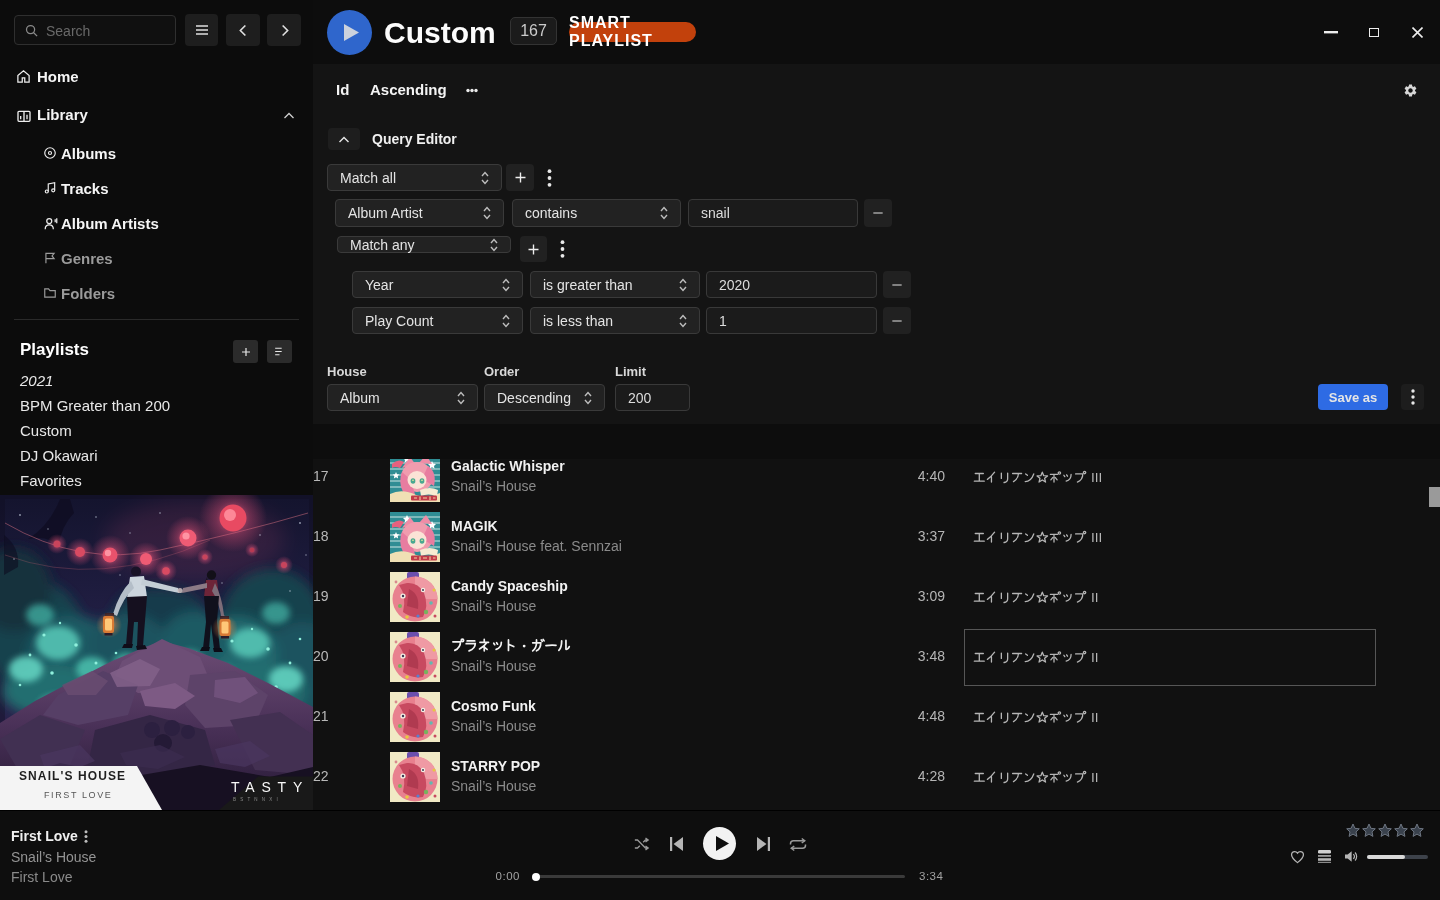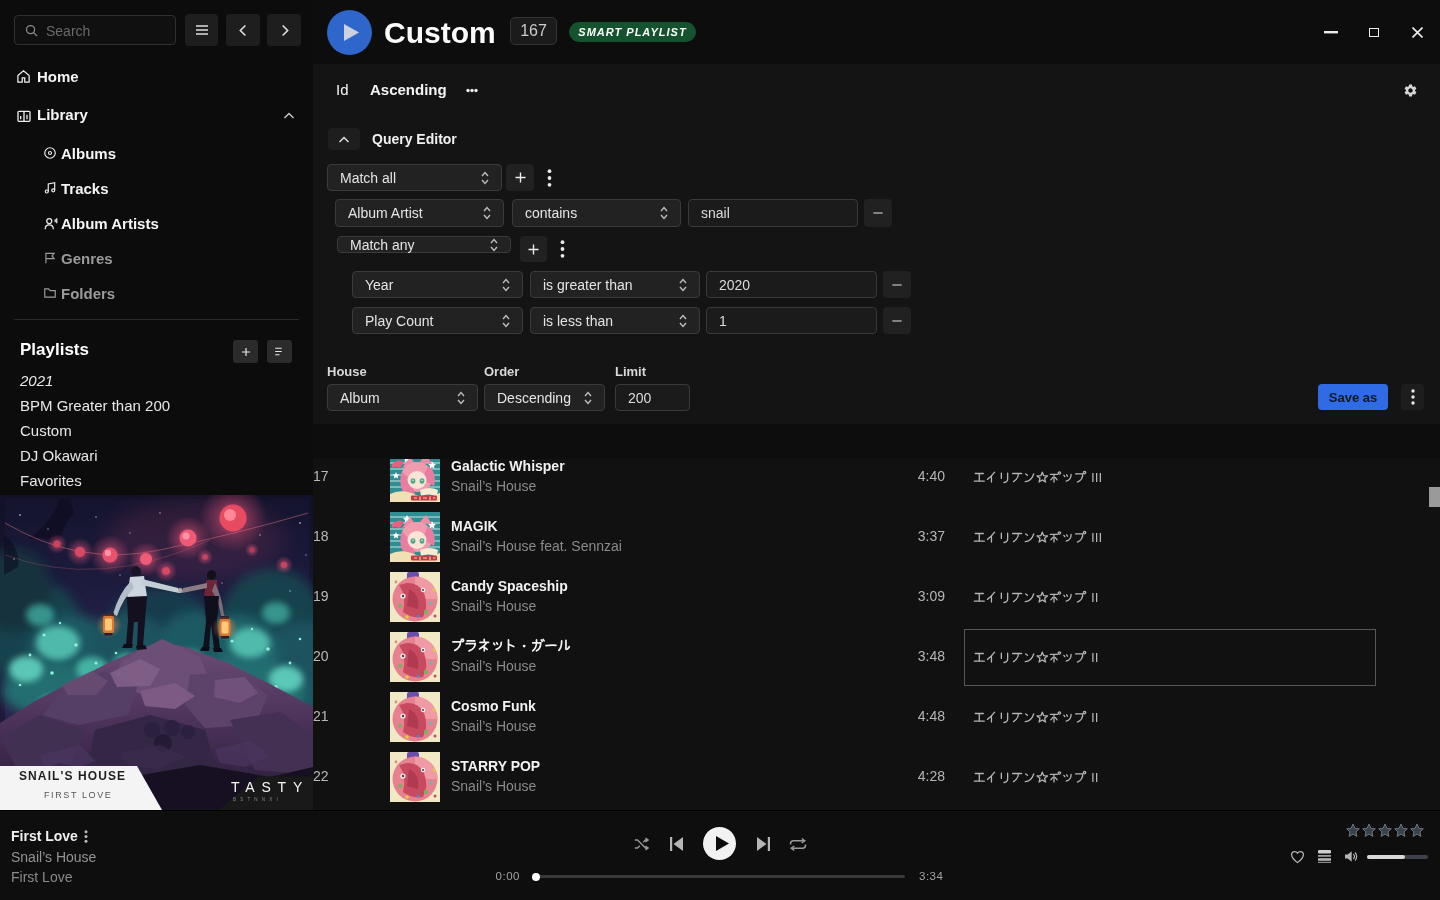--- a/index.html
+++ b/index.html
@@ -333,32 +333,32 @@
   </div>
 
   <div id="topstrip">
     <div class="abs" style="left:14px; top:10px; width:45px; height:45px; border-radius:50%; background:#2f66cc;">
       <svg class="abs" style="left:16px; top:13px;" width="17" height="19" viewBox="0 0 17 19">
           <path d="M1 1 L16 9.5 L1 18 Z" fill="#ccd2dd"></path>
         </svg>
     </div>
     <span class="abs" style="left:71px; top:16px; font-size:30px; font-weight:800; color:#fcfcfc;">Custom</span>
     <div class="abs" style="left:197px; top:17px; width:47px; height:28px; background:#1b1b1b; border:1px solid #333; border-radius:5px; display:flex; align-items:center; justify-content:center; font-size:16px; color:#cbcbcb;">167</div>
-    <div class="abs" style="left:256px; top:22px; width:127px; height:20px; background:#14532d; border-radius:10px; display:flex; align-items:center; justify-content:center; font-size:11px; font-weight:700; letter-spacing:1px; color:#fff;font-style:italic;">SMART PLAYLIST</div>
+    <div class="abs" style="left:256px; top:22px; width:127px; height:20px; background:#c2410c; border-radius:10px; display:flex; align-items:center; justify-content:center; font-size:16px; font-weight:700; letter-spacing:1px; color:#fff;">SMART PLAYLIST</div>
     <svg class="abs" style="left:1011px; top:31px;" width="14" height="3" viewBox="0 0 14 3">
         <rect width="14" height="2.4" fill="#ececec"></rect>
       </svg>
     <div class="abs" style="left:1056px; top:27.5px; width:9.5px; height:9.5px; border:1.6px solid #ececec;"></div>
     <svg class="abs" style="left:1099px; top:27px;" width="11" height="11" viewBox="0 0 11 11" stroke="#ececec" stroke-width="1.6">
         <path d="M0.5 0.5 L10.5 10.5 M10.5 0.5 L0.5 10.5"></path>
       </svg>
   </div>
 
   <div id="content">
-    <span class="abs" style="left:23px; top:17px; font-size:15px; font-weight:400; color:#f4f4f4;">Id</span>
+    <span class="abs" style="left:23px; top:17px; font-size:15px; font-weight:700; color:#f4f4f4;">Id</span>
     <span class="abs" style="left:57px; top:17px; font-size:15px; font-weight:700; color:#f4f4f4;">Ascending</span>
     <svg class="abs" style="left:153px; top:24px;" width="12" height="5" viewBox="0 0 12 5">
         <circle cx="2" cy="2.5" r="1.7" fill="#ececec"></circle>
         <circle cx="6" cy="2.5" r="1.7" fill="#ececec"></circle>
         <circle cx="10" cy="2.5" r="1.7" fill="#ececec"></circle>
       </svg>
     <svg class="abs" style="left:1090px; top:19px;" width="15" height="15" viewBox="0 0 24 24" fill="#d6d6d6">
         <path fill-rule="evenodd" d="M19.14,12.94c0.04-0.3,0.06-0.61,0.06-0.94s-0.02-0.64-0.07-0.94l2.03-1.58c0.18-0.14,0.23-0.41,0.12-0.61l-1.92-3.32c-0.12-0.22-0.37-0.29-0.59-0.22l-2.39,0.96c-0.5-0.38-1.03-0.7-1.62-0.94L14.4,2.81c-0.04-0.24-0.24-0.41-0.48-0.41h-3.84c-0.24,0-0.43,0.17-0.47,0.41l-0.36,2.54c-0.59,0.24-1.13,0.57-1.62,0.94L5.24,5.33c-0.22-0.08-0.47,0-0.59,0.22L2.74,8.87c-0.12,0.21-0.08,0.47,0.12,0.61l2.03,1.58c-0.05,0.3-0.09,0.63-0.09,0.94s0.02,0.64,0.07,0.94l-2.03,1.58c-0.18,0.14-0.23,0.41-0.12,0.61l1.92,3.32c0.12,0.22,0.37,0.29,0.59,0.22l2.39-0.96c0.5,0.38,1.03,0.7,1.62,0.94l0.36,2.54c0.05,0.24,0.24,0.41,0.48,0.41h3.84c0.24,0,0.44-0.17,0.47-0.41l0.36-2.54c0.59-0.24,1.13-0.56,1.62-0.94l2.39,0.96c0.22,0.08,0.47,0,0.59-0.22l1.92-3.32c0.12-0.22,0.07-0.47-0.12-0.61L19.14,12.94z M12,15.6c-1.98,0-3.6-1.62-3.6-3.6s1.62-3.6,3.6-3.6s3.6,1.62,3.6,3.6S13.98,15.6,12,15.6z"></path>
       </svg>
 
@@ -459,21 +459,21 @@
       <svg class="spin" width="8" height="14" viewBox="0 0 8 14" fill="none" stroke="#bdbdbd" stroke-width="1.4">
           <path d="M1 5 L4 1.5 L7 5 M1 9 L4 12.5 L7 9"></path>
         </svg>
     </div>
     <div class="sel" style="left:171px; top:320px; width:121px; height:27px;">Descending
       <svg class="spin" width="8" height="14" viewBox="0 0 8 14" fill="none" stroke="#bdbdbd" stroke-width="1.4">
           <path d="M1 5 L4 1.5 L7 5 M1 9 L4 12.5 L7 9"></path>
         </svg>
     </div>
     <div class="inp" style="left:302px; top:320px; width:75px; height:27px;">200</div>
-    <div class="abs" style="left:1005px; top:320px; width:70px; height:26px; background:#2e6be4; border-radius:4px; display:flex; align-items:center; justify-content:center; font-size:13px; font-weight:700; color:#0f172a;">Save as</div>
+    <div class="abs" style="left:1005px; top:320px; width:70px; height:26px; background:#2e6be4; border-radius:4px; display:flex; align-items:center; justify-content:center; font-size:13px; font-weight:700; color:#e5e5e5;">Save as</div>
     <div class="qbtn" style="left:1088px; top:320px; width:23px; height:26px; background:#1d1d1d;">
       <svg width="4" height="16" viewBox="0 0 4 16">
           <circle cx="2" cy="2" r="1.7" fill="#e8e8e8"></circle>
           <circle cx="2" cy="8" r="1.7" fill="#e8e8e8"></circle>
           <circle cx="2" cy="14" r="1.7" fill="#e8e8e8"></circle>
         </svg>
     </div>
   </div>
 
 

